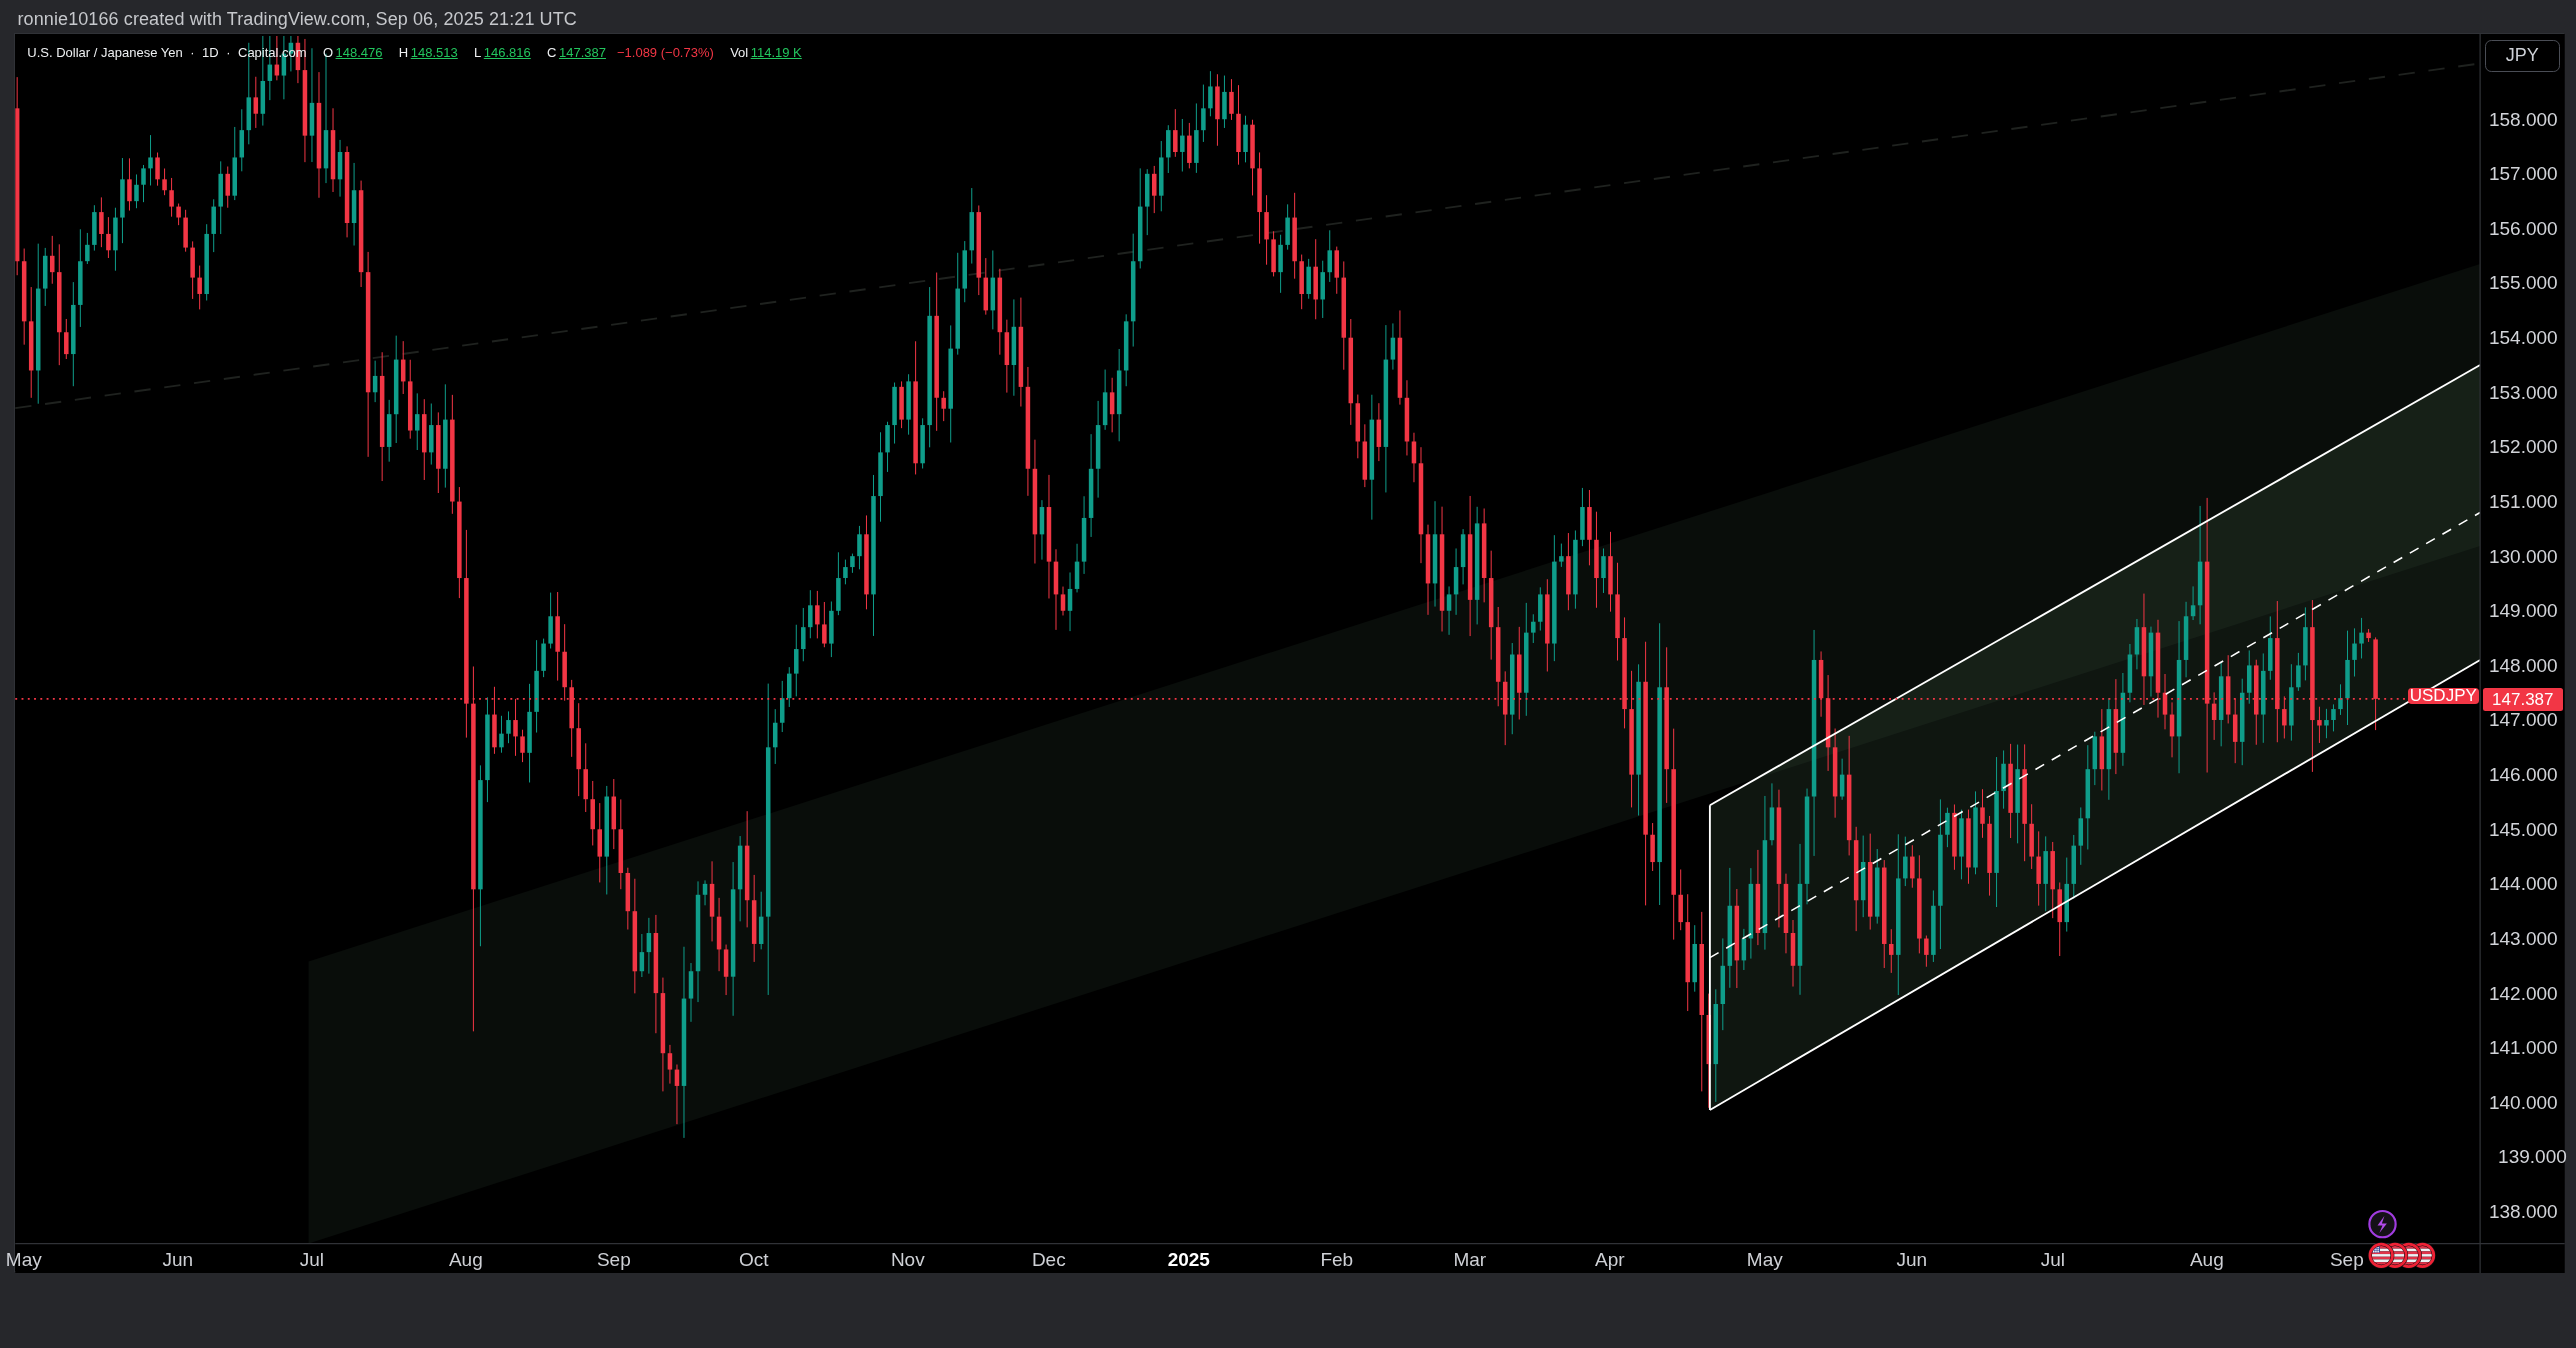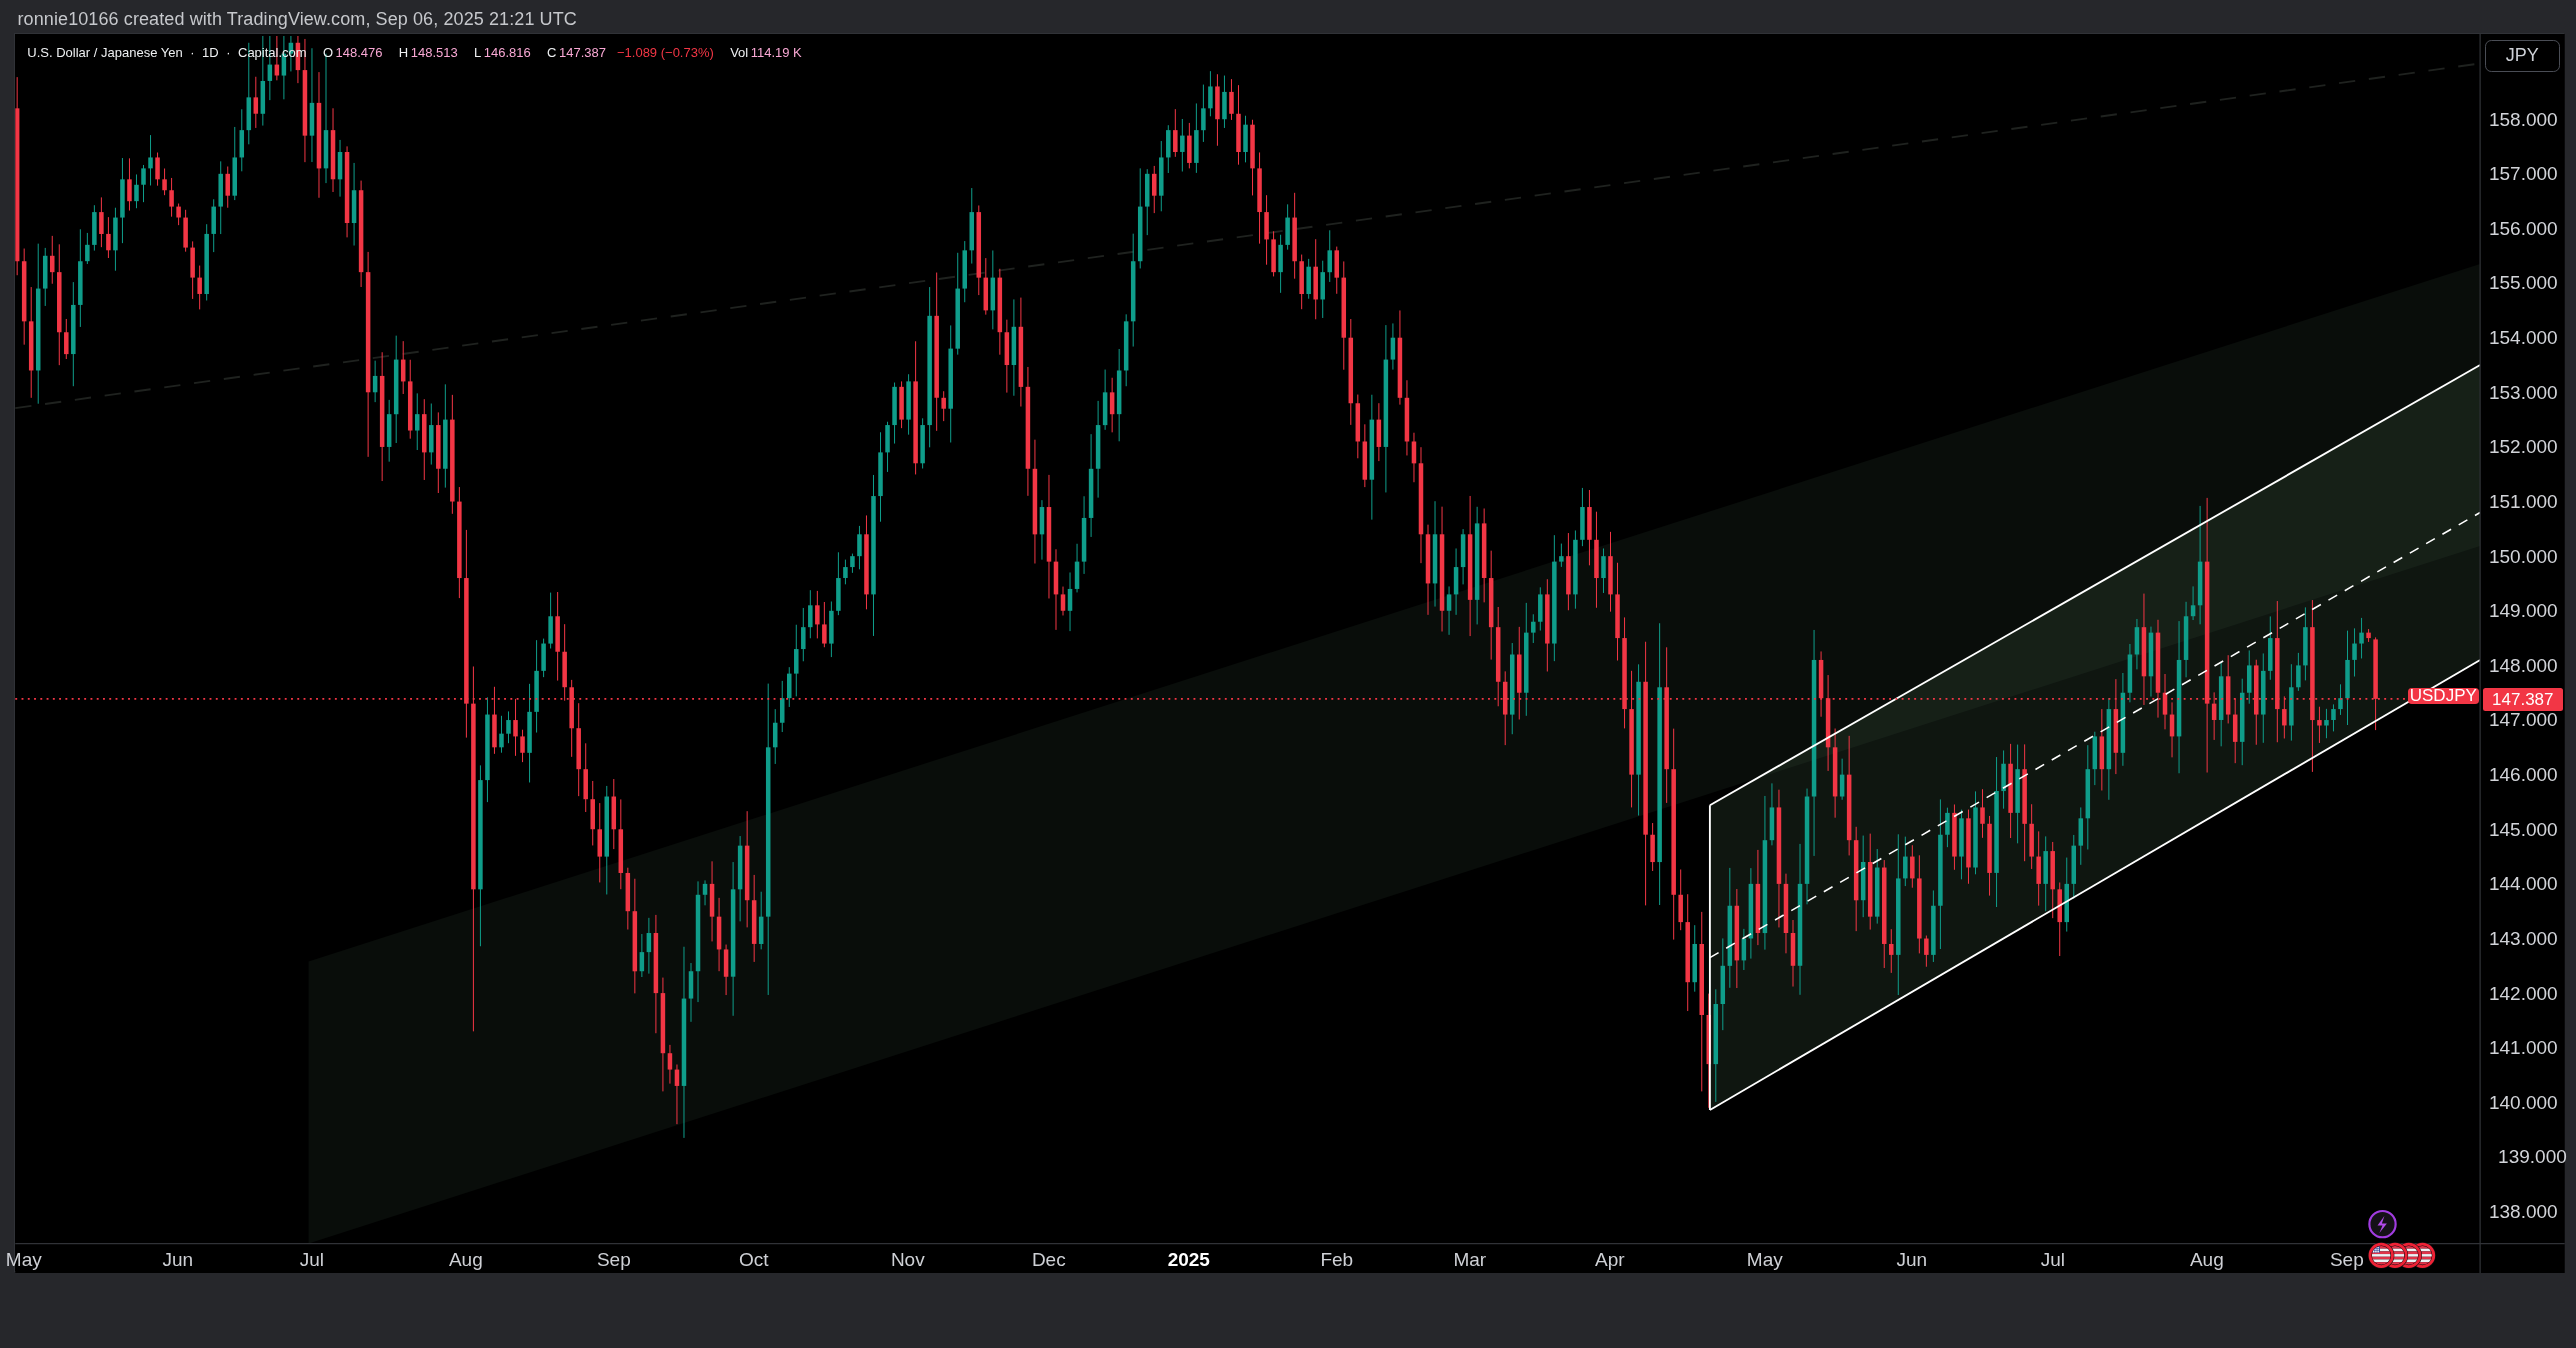--- a/index.html
+++ b/index.html
@@ -7,21 +7,21 @@
           font-family:"Liberation Sans",sans-serif;overflow:hidden;}
   .attribution{position:absolute;left:17.5px;top:8.8px;font-size:18px;color:#c6c8cc;letter-spacing:0.1px;}
   .pane{position:absolute;left:13.8px;top:33px;width:2550px;height:1239px;background:#000;
         border:0.6px solid #303237;box-sizing:border-box;}
   #chart-svg{position:absolute;left:0;top:0;}
   .legend{position:absolute;left:12.5px;top:11.3px;display:flex;align-items:center;font-size:13px;
           color:#eef0f2;white-space:nowrap;z-index:5;}
   .legend .sep{margin:0 7.5px;color:#eef0f2;}
   .legend .grp{margin-left:16.3px;}
   .legend .lbl{color:#eef0f2;}
-  .legend .val{color:#f9a8d4;margin-left:2.5px;}
+  .legend .val{color:#22c55e;margin-left:2.5px;text-decoration:underline;}
   .legend .chg{margin-left:11px;color:#f23645;}
   .jpy-btn{position:absolute;left:2470px;top:5.6px;width:75px;height:32px;border:1.3px solid #4a4d55;
            border-radius:6.3px;color:#cdd0d6;font-size:18px;display:flex;align-items:center;
            justify-content:center;z-index:6;box-sizing:border-box;}
   .price-axis{position:absolute;left:2465px;top:0;width:87px;height:1239px;z-index:4;}
   .price-tick{position:absolute;left:0;width:100%;text-align:center;font-size:19px;color:#d2d4d9;}
   .time-axis{position:absolute;left:0;top:1210px;width:2465px;height:29.5px;z-index:4;}
   .month-tick{position:absolute;top:5px;transform:translateX(-50%);font-size:19px;color:#ced0d5;}
   .month-tick.bold{color:#fff;font-weight:bold;}
   .tag-sym{position:absolute;left:2393px;top:654px;width:71px;height:16px;background:#f23645;
@@ -764,21 +764,21 @@
 
     <div class="price-axis" id="price-axis">
         <div class="price-tick" style="top: 75px;">158.000</div>
         <div class="price-tick" style="top: 129px;">157.000</div>
         <div class="price-tick" style="top: 184px;">156.000</div>
         <div class="price-tick" style="top: 238px;">155.000</div>
         <div class="price-tick" style="top: 293px;">154.000</div>
         <div class="price-tick" style="top: 348px;">153.000</div>
         <div class="price-tick" style="top: 402px;">152.000</div>
         <div class="price-tick" style="top: 457px;">151.000</div>
-        <div class="price-tick" style="top: 512px;">150.000</div>
+        <div class="price-tick" style="top: 512px;">130.000</div>
         <div class="price-tick" style="top: 566px;">149.000</div>
         <div class="price-tick" style="top: 621px;">148.000</div>
         <div class="price-tick" style="top: 675px;">147.000</div>
         <div class="price-tick" style="top: 730px;">146.000</div>
         <div class="price-tick" style="top: 785px;">145.000</div>
         <div class="price-tick" style="top: 839px;">144.000</div>
         <div class="price-tick" style="top: 894px;">143.000</div>
         <div class="price-tick" style="top: 949px;">142.000</div>
         <div class="price-tick" style="top: 1003px;">141.000</div>
         <div class="price-tick" style="top: 1058px;">140.000</div>

